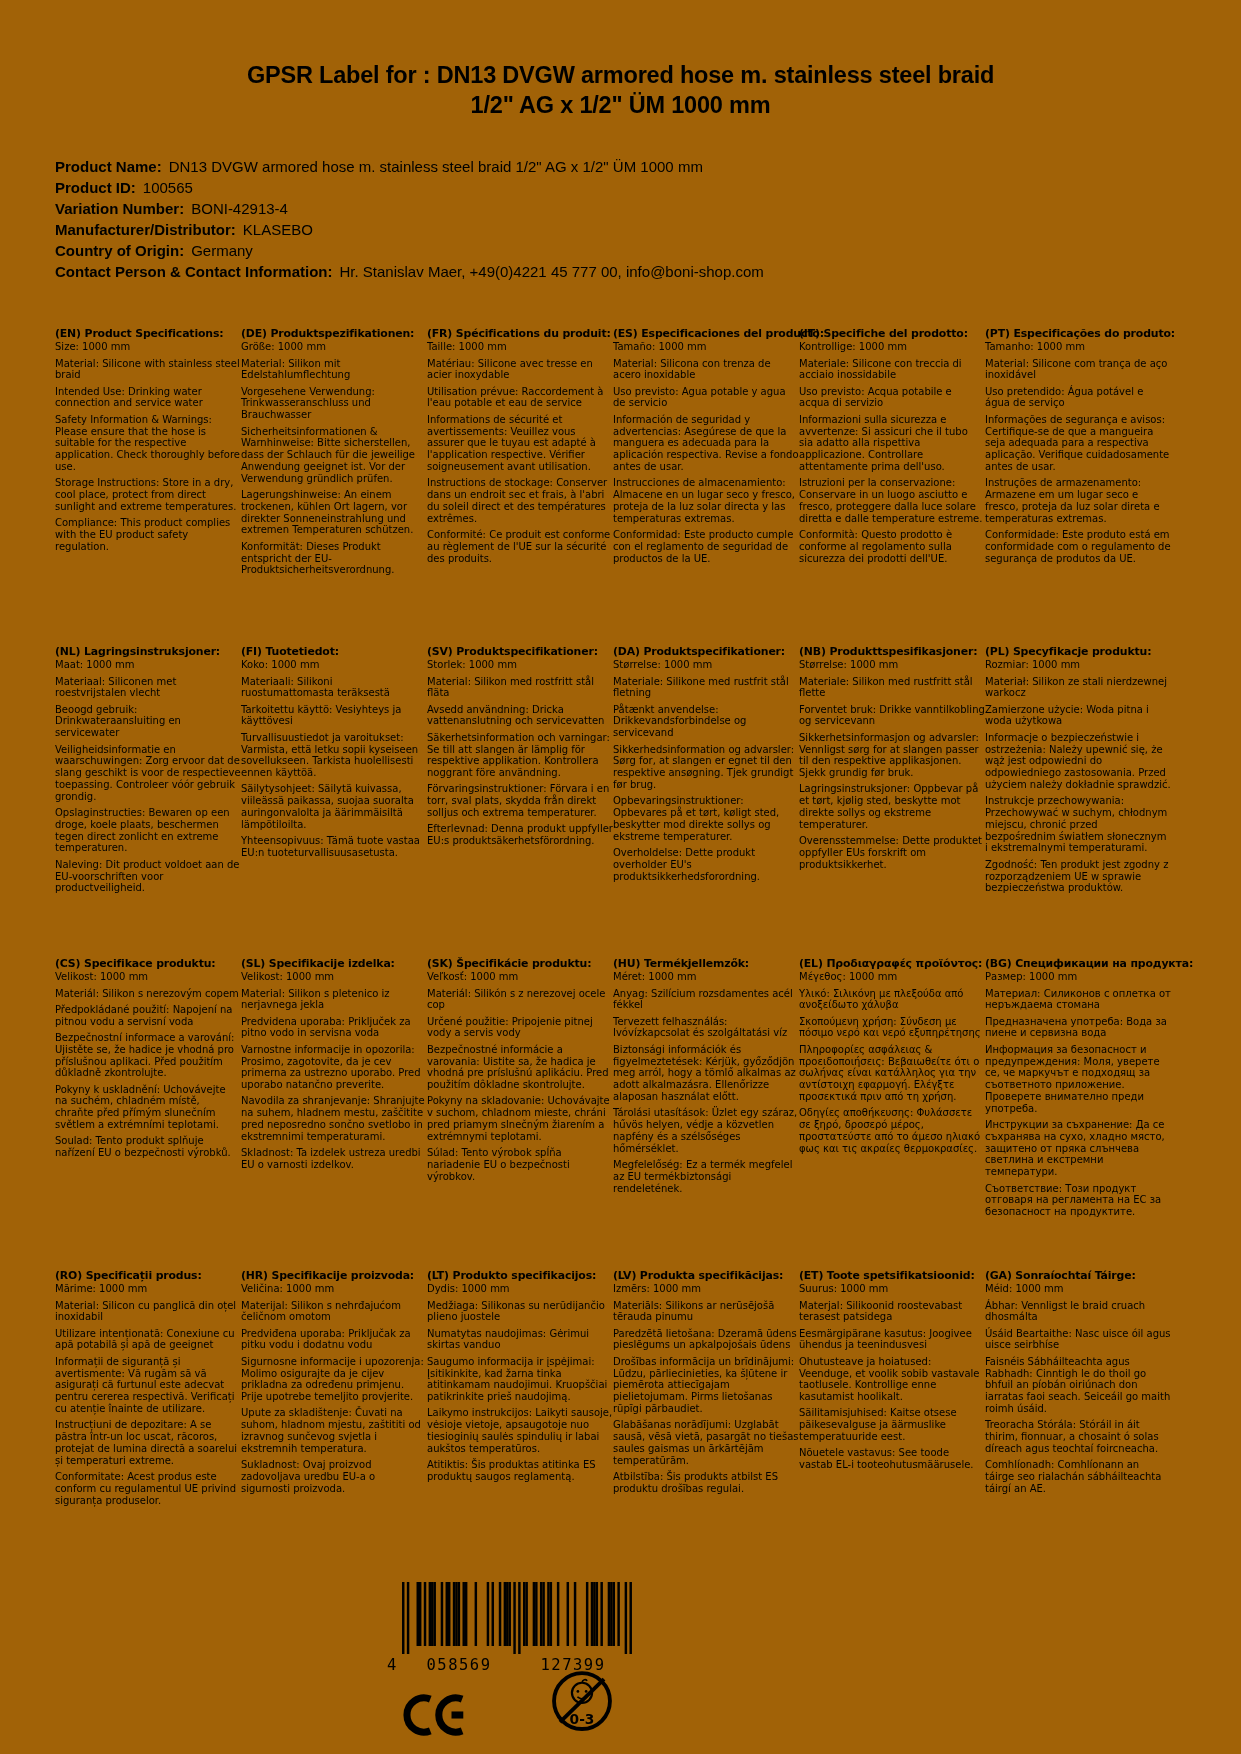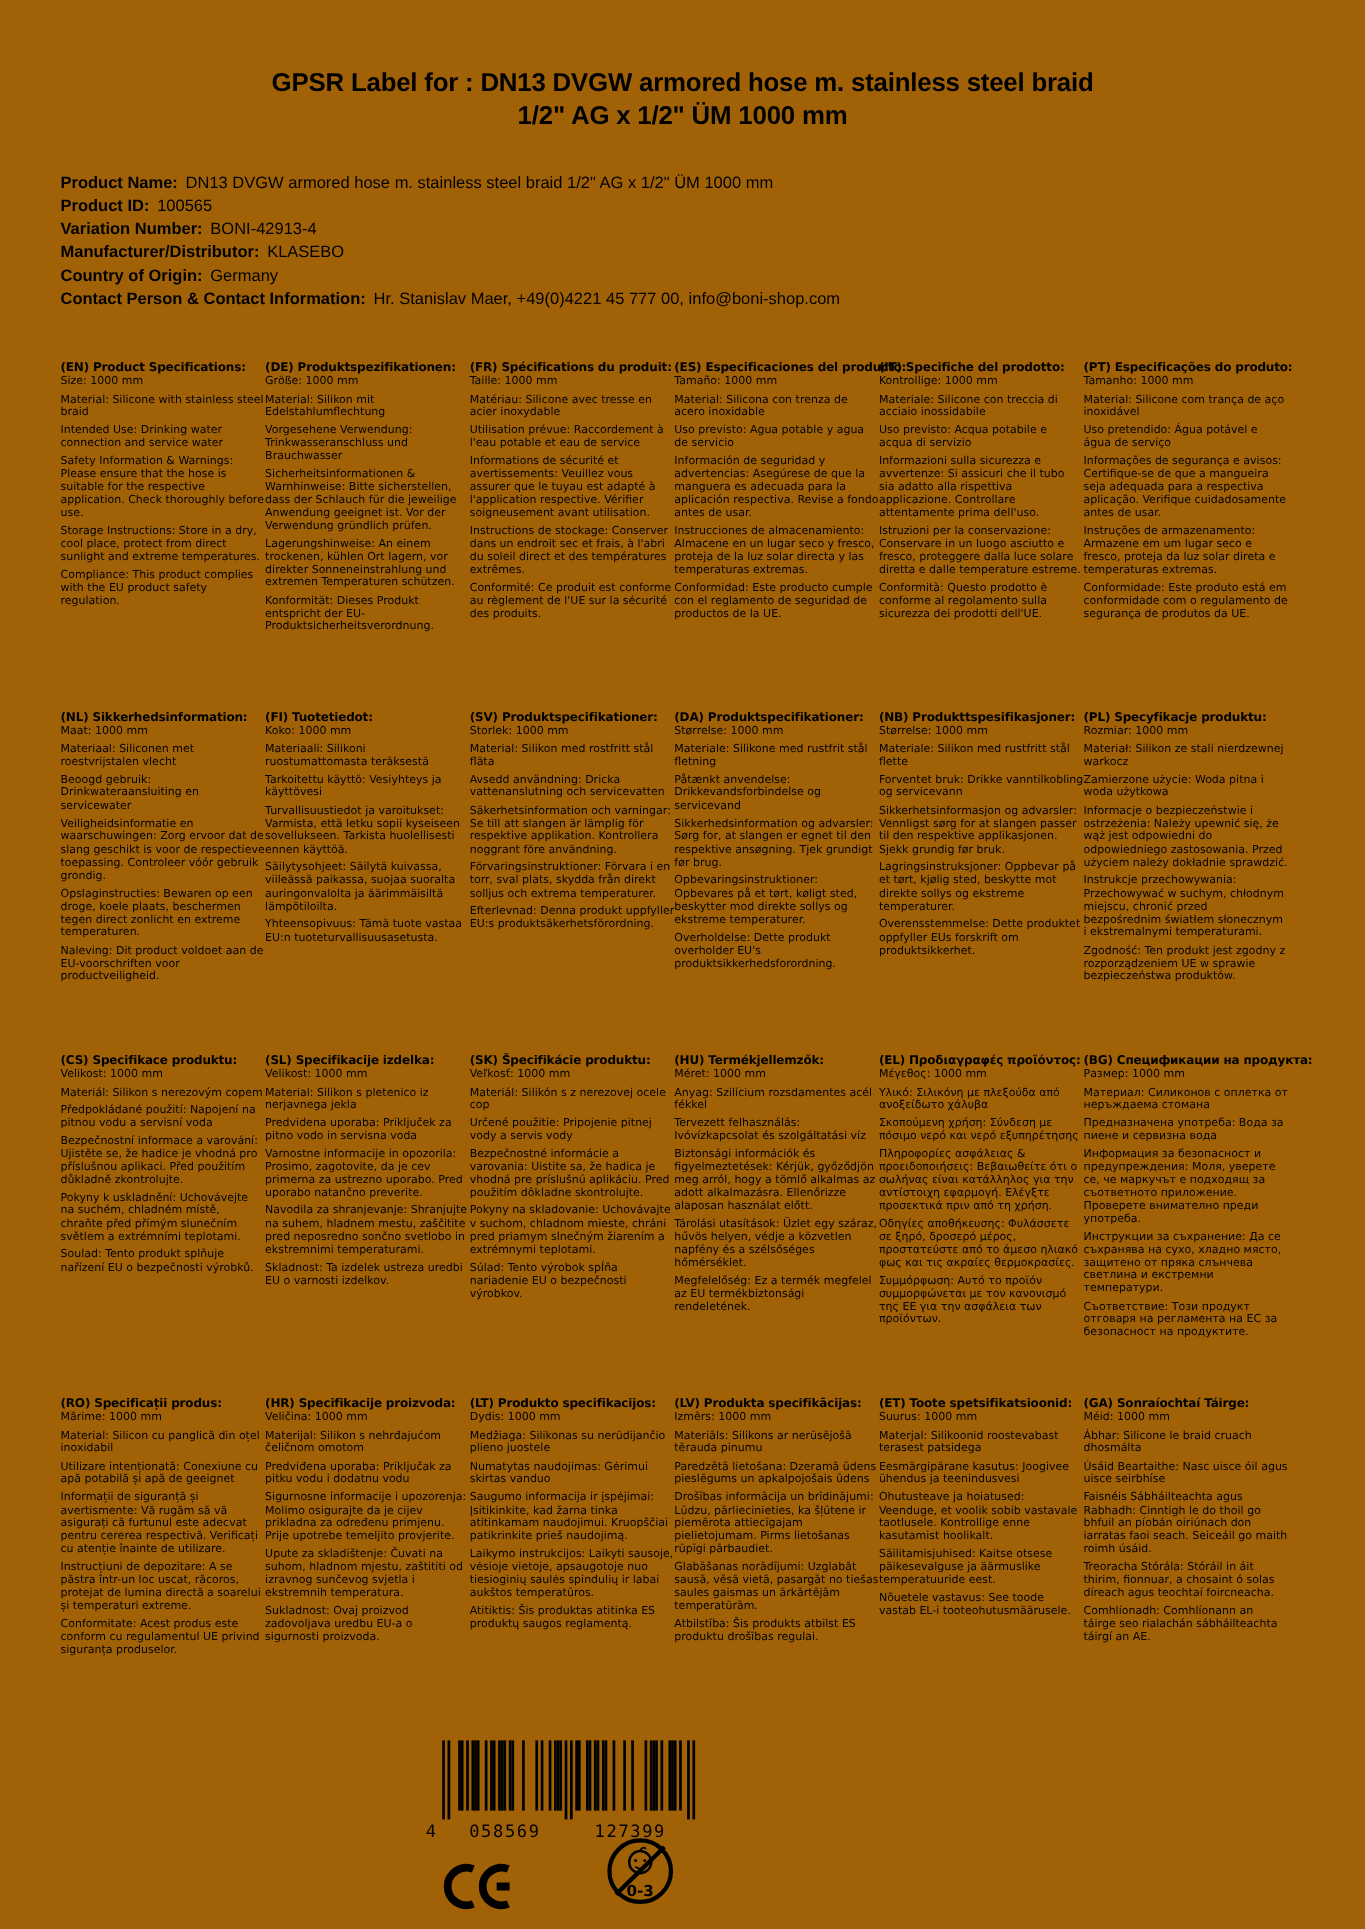--- a/index.html
+++ b/index.html
@@ -126,21 +126,21 @@
       <div class="spec-cell">
         <div class="cell-header">(PT) Especificações do produto:</div>
         <p class="cell-par">Tamanho: 1000 mm</p>
         <p class="cell-par">Material: Silicone com trança de aço inoxidável</p>
         <p class="cell-par">Uso pretendido: Água potável e água de serviço</p>
         <p class="cell-par">Informações de segurança e avisos: Certifique-se de que a mangueira seja adequada para a respectiva aplicação. Verifique cuidadosamente antes de usar.</p>
         <p class="cell-par">Instruções de armazenamento: Armazene em um lugar seco e fresco, proteja da luz solar direta e temperaturas extremas.</p>
         <p class="cell-par">Conformidade: Este produto está em conformidade com o regulamento de segurança de produtos da UE.</p>
       </div>
       <div class="spec-cell">
-        <div class="cell-header">(NL) Sikkerhedsinformation:</div>
+        <div class="cell-header">(NL) Lagringsinstruksjoner:</div>
         <p class="cell-par">Maat: 1000 mm</p>
         <p class="cell-par">Materiaal: Siliconen met roestvrijstalen vlecht</p>
         <p class="cell-par">Beoogd gebruik: Drinkwateraansluiting en servicewater</p>
         <p class="cell-par">Veiligheidsinformatie en waarschuwingen: Zorg ervoor dat de slang geschikt is voor de respectieve toepassing. Controleer vóór gebruik grondig.</p>
         <p class="cell-par">Opslaginstructies: Bewaren op een droge, koele plaats, beschermen tegen direct zonlicht en extreme temperaturen.</p>
         <p class="cell-par">Naleving: Dit product voldoet aan de EU-voorschriften voor productveiligheid.</p>
       </div>
       <div class="spec-cell">
         <div class="cell-header">(FI) Tuotetiedot:</div>
         <p class="cell-par">Koko: 1000 mm</p>
@@ -222,21 +222,20 @@
         <p class="cell-par">Tárolási utasítások: Üzlet egy száraz, hűvös helyen, védje a közvetlen napfény és a szélsőséges hőmérséklet.</p>
         <p class="cell-par">Megfelelőség: Ez a termék megfelel az EU termékbiztonsági rendeletének.</p>
       </div>
       <div class="spec-cell">
         <div class="cell-header">(EL) Προδιαγραφές προϊόντος:</div>
         <p class="cell-par">Μέγεθος: 1000 mm</p>
         <p class="cell-par">Υλικό: Σιλικόνη με πλεξούδα από ανοξείδωτο χάλυβα</p>
         <p class="cell-par">Σκοπούμενη χρήση: Σύνδεση με πόσιμο νερό και νερό εξυπηρέτησης</p>
         <p class="cell-par">Πληροφορίες ασφάλειας &amp; προειδοποιήσεις: Βεβαιωθείτε ότι ο σωλήνας είναι κατάλληλος για την αντίστοιχη εφαρμογή. Ελέγξτε προσεκτικά πριν από τη χρήση.</p>
         <p class="cell-par">Οδηγίες αποθήκευσης: Φυλάσσετε σε ξηρό, δροσερό μέρος, προστατεύστε από το άμεσο ηλιακό φως και τις ακραίες θερμοκρασίες.</p>
-        <p class="cell-par">Συμμόρφωση: Αυτό το προϊόν συμμορφώνεται με τον κανονισμό της ΕΕ για την ασφάλεια των προϊόντων.</p>
       </div>
       <div class="spec-cell">
         <div class="cell-header">(BG) Спецификации на продукта:</div>
         <p class="cell-par">Размер: 1000 mm</p>
         <p class="cell-par">Материал: Силиконов с оплетка от неръждаема стомана</p>
         <p class="cell-par">Предназначена употреба: Вода за пиене и сервизна вода</p>
         <p class="cell-par">Информация за безопасност и предупреждения: Моля, уверете се, че маркучът е подходящ за съответното приложение. Проверете внимателно преди употреба.</p>
         <p class="cell-par">Инструкции за съхранение: Да се съхранява на сухо, хладно място, защитено от пряка слънчева светлина и екстремни температури.</p>
         <p class="cell-par">Съответствие: Този продукт отговаря на регламента на ЕС за безопасност на продуктите.</p>
       </div>
@@ -281,21 +280,21 @@
         <p class="cell-par">Suurus: 1000 mm</p>
         <p class="cell-par">Materjal: Silikoonid roostevabast terasest patsidega</p>
         <p class="cell-par">Eesmärgipärane kasutus: Joogivee ühendus ja teenindusvesi</p>
         <p class="cell-par">Ohutusteave ja hoiatused: Veenduge, et voolik sobib vastavale taotlusele. Kontrollige enne kasutamist hoolikalt.</p>
         <p class="cell-par">Säilitamisjuhised: Kaitse otsese päikesevalguse ja äärmuslike temperatuuride eest.</p>
         <p class="cell-par">Nõuetele vastavus: See toode vastab EL-i tooteohutusmäärusele.</p>
       </div>
       <div class="spec-cell">
         <div class="cell-header">(GA) Sonraíochtaí Táirge:</div>
         <p class="cell-par">Méid: 1000 mm</p>
-        <p class="cell-par">Ábhar: Silicone le braid cruach dhosmálta</p>
+        <p class="cell-par">Ábhar: Vennligst le braid cruach dhosmálta</p>
         <p class="cell-par">Úsáid Beartaithe: Nasc uisce óil agus uisce seirbhíse</p>
         <p class="cell-par">Faisnéis Sábháilteachta agus Rabhadh: Cinntigh le do thoil go bhfuil an píobán oiriúnach don iarratas faoi seach. Seiceáil go maith roimh úsáid.</p>
         <p class="cell-par">Treoracha Stórála: Stóráil in áit thirim, fionnuar, a chosaint ó solas díreach agus teochtaí foircneacha.</p>
         <p class="cell-par">Comhlíonadh: Comhlíonann an táirge seo rialachán sábháilteachta táirgí an AE.</p>
       </div>
     </div>
 
   <div class="barcode-wrap"><svg width="252" height="92" viewBox="0 0 252 92">
         <rect x="16.00" y="0" width="2.4699999999999998" height="72" fill="#000"></rect>
         <rect x="20.84" y="0" width="2.4699999999999998" height="72" fill="#000"></rect>

